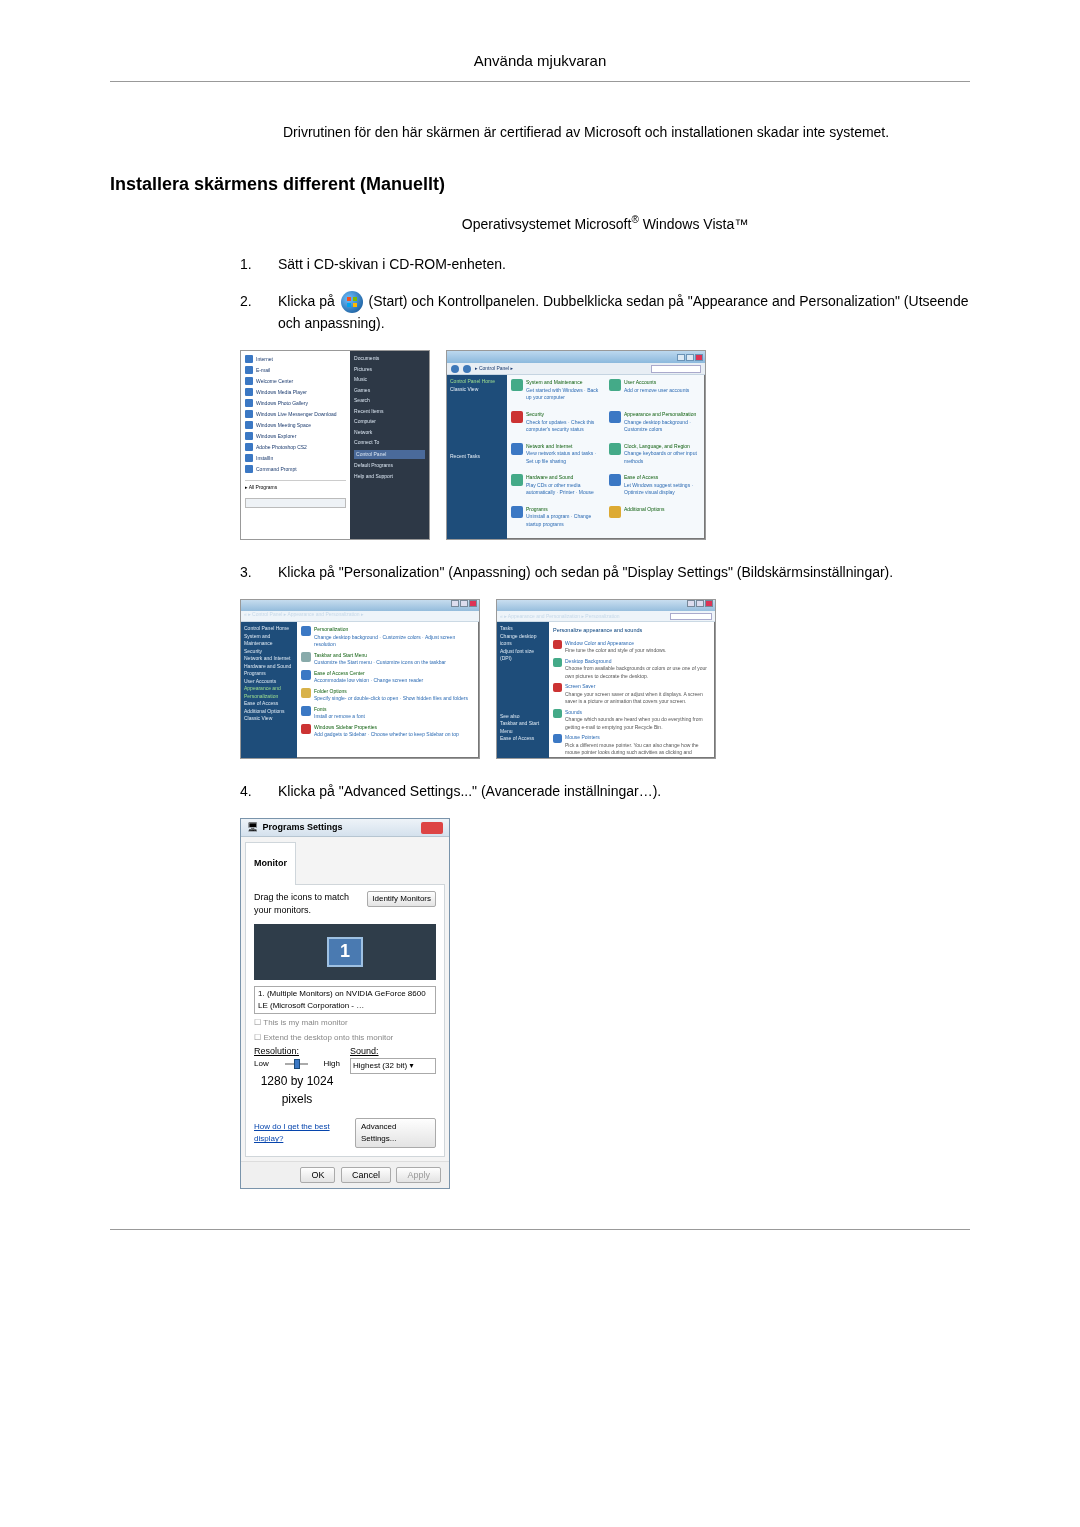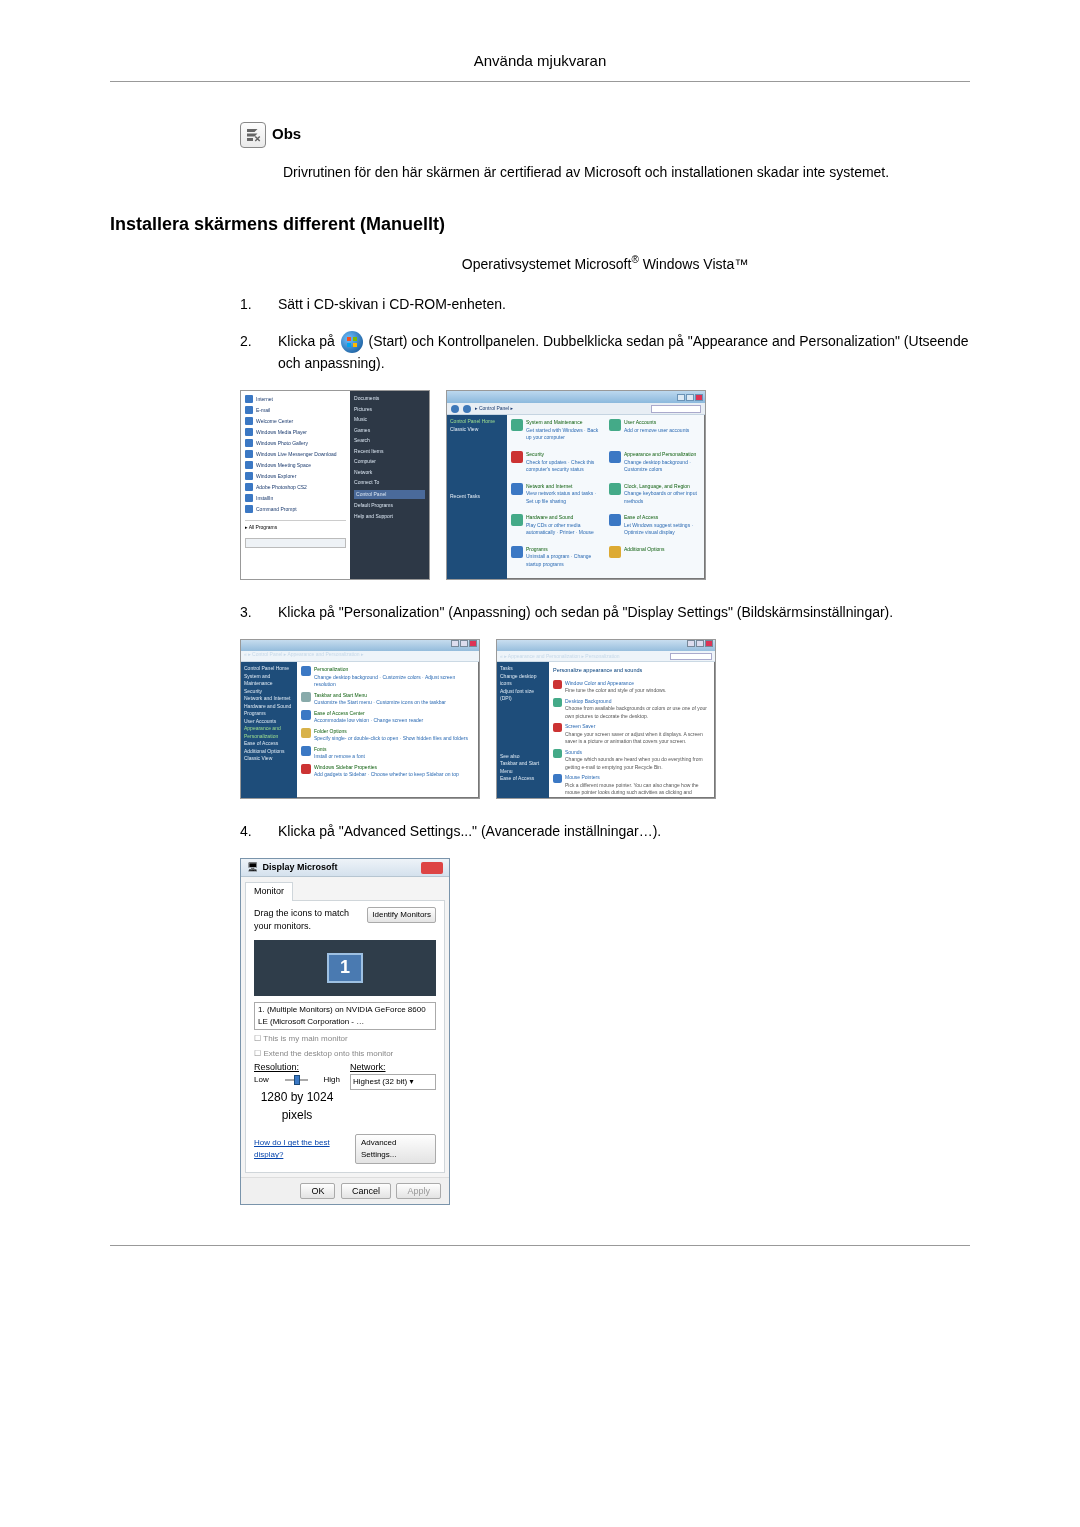--- a/index.html
+++ b/index.html
@@ -166,21 +166,21 @@
     .shot-ds .item:nth-child(6) .ic{background:#3b78c4;}
     .shot-ds .item .tx .h{color:#2b6ab3;}
     .shot-ds .item .tx .s{color:#555;}
     .shot-ds .htitle{color:#003d7a;font-size:5.5px;margin-bottom:2px;}
     
     .shot-dlg { width: 210px; background:#f4f4f4; border:1px solid #7a94ab; font-size:9px; color:#000; padding:0;}
     .shot-dlg .dtitle { height:18px; background:linear-gradient(#eef3f8,#d4e1ed); display:flex; align-items:center; padding:0 6px; border-bottom:1px solid #b6c5d1;}
     .shot-dlg .dtitle .t { font-weight:bold;}
     .shot-dlg .dtitle .x { margin-left:auto; width:22px; height:12px; background:#d44; border-radius:2px;}
     .shot-dlg .dbody { padding:6px 8px 8px 8px; background:#fff; margin:4px; border:1px solid #d0d6da;}
-    .shot-dlg .tab { font-size:9px; padding:2px 8px; background:#fff; border:1px solid #cfd6db; border-bottom:none; display:inline-block; position:relative; top:5px; left:4px;}
+    .shot-dlg .tab { font-size:9px; padding:14px 8px; background:#fff; border:1px solid #cfd6db; border-bottom:none; display:inline-block; position:relative; top:5px; left:4px;font-weight:bold;}
     .shot-dlg .drag { font-size:9px; }
     .shot-dlg .identify { float:right; font-size:8px; border:1px solid #aaa; background:linear-gradient(#fefefe,#e4e4e4); padding:1px 4px; border-radius:2px;}
     .shot-dlg .monitor-area { clear:both; height:56px; background:#2f3d4a; margin:6px 0; display:flex; align-items:center; justify-content:center;}
     .shot-dlg .monitor { width:36px; height:30px; background:#4a7ab1; border:2px solid #9ec1e3; display:flex; align-items:center; justify-content:center; color:#fff; font-size:18px; font-weight:bold;}
     .shot-dlg .dd { width:100%; font-size:8px; border:1px solid #aaa; padding:1px 3px; background:#fff;}
     .shot-dlg .chk { font-size:8px; color:#888; margin:3px 0 1px 0;}
     .shot-dlg .row2 { display:flex; gap:10px; }
     .shot-dlg .col { flex:1;}
     .shot-dlg .col .lbl{ font-size:9px; text-decoration:underline;}
     .shot-dlg .slider { height:12px; display:flex; align-items:center; gap:16px; font-size:8px;}
@@ -196,29 +196,20 @@
     .shot-dlg .dlgbtns button.dis{ color:#999;}
   </style>
 </head>
 <body>
 
 <div class="header-title">Använda mjukvaran</div>
 <hr class="hr-top">
 
 <div class="content-area">
   <div class="obs-section">
-    <div class="obs-header">
-      <span class="obs-icon">
-        <svg viewBox="0 0 24 24">
-            <path d="M4 4 L18 4 L14 8 L4 8 Z M4 10 L18 10 L14 14 L4 14 Z M4 16 L12 16 L12 20 L4 20 Z" fill="#666"></path>
-            <path d="M15 14 L21 20 M21 14 L15 20" stroke="#666" stroke-width="2"></path>
-          </svg>
-      </span>
-      <span class="obs-label">Obs</span>
-    </div>
     <p>Drivrutinen för den här skärmen är certifierad av Microsoft och installationen skadar inte systemet.</p>
   </div>
 </div>
 
 <h2 class="section-title">Installera skärmens different (Manuellt)</h2>
 
 <div class="content-area">
   <p class="os-line">
     <span>Operativsystemet Microsoft</span><sup>®</sup><span> Windows Vista™</span>
   </p>
@@ -549,21 +540,21 @@
   <ol class="steps">
     <li>
       <span class="step-num">4.</span>
       <span class="step-text">Klicka på "Advanced Settings..." (Avancerade inställningar…).</span>
     </li>
   </ol>
 
   <div class="shot-dlg">
     <div class="dtitle">
       <span>🖥</span>
-      <span class="t" style="margin-left:4px">Display Microsoft</span>
+      <span class="t" style="margin-left:4px">Programs Settings</span>
       <span class="x"></span>
     </div>
     <span class="tab">Monitor</span>
     <div class="dbody">
       <span class="identify">Identify Monitors</span>
       <div class="drag">Drag the icons to match your monitors.</div>
       <div class="monitor-area">
         <div class="monitor">1</div>
       </div>
       <div class="dd">1. (Multiple Monitors) on NVIDIA GeForce 8600 LE (Microsoft Corporation - …</div>
@@ -575,21 +566,21 @@
           <div class="slider">
             <span>Low</span>
             <span class="track">
                 <span class="thumb"></span>
               </span>
             <span>High</span>
           </div>
           <div class="resval">1280 by 1024 pixels</div>
         </div>
         <div class="col">
-          <div class="lbl">Network:</div>
+          <div class="lbl">Sound:</div>
           <div class="colors-dd"><span>Highest (32 bit)</span> ▾</div>
         </div>
       </div>
       <div class="bottom">
         <span class="link">How do I get the best display?</span>
         <span class="advbtn">Advanced Settings...</span>
       </div>
     </div>
     <div class="dlgbtns">
       <button>OK</button>

